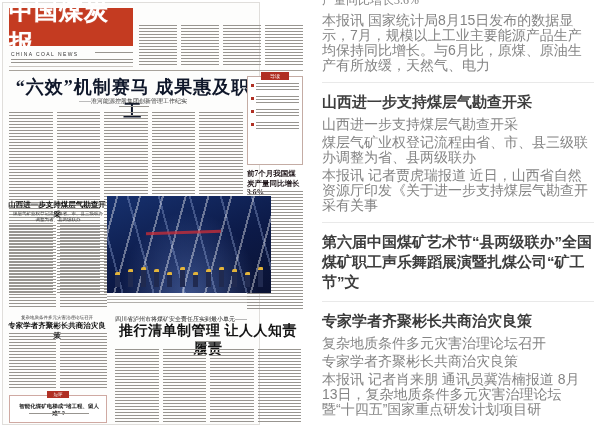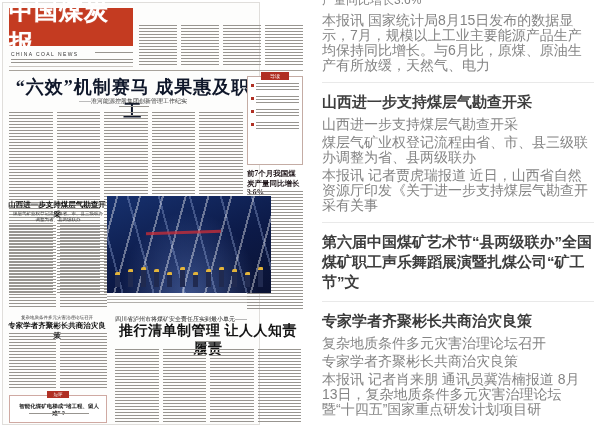--- a/index.html
+++ b/index.html
@@ -76,21 +76,21 @@
   .br-byline{left:192px;top:338px;width:26px;height:3px;}
   .br-cols{left:112px;top:346px;width:186px;height:75px;}
 
   .ft{background-image:repeating-linear-gradient(#989590 0,#989590 1px,transparent 1px,transparent 3px);}
   .cols{display:flex;gap:4px;}
   .cols i{position:static;display:block;flex:1;}
 
   
   .list{position:absolute;left:312px;top:0;width:288px;height:427px;overflow:hidden;
         padding:0 6px 0 10px;box-sizing:border-box;background:#fff;}
-  .clip{height:10px;overflow:hidden;margin:0;}
+  .clip{height:10px;overflow:hidden;margin:0;font-family:Liberation Serif, serif;}
   .clip p{margin:-9px 0 0;font-size:12px;color:#828282;line-height:18px;}
   .list .body{font-size:14px;color:#848484;line-height:15px;margin:3px 0;}
   .list .ttl{font-size:15px;font-weight:bold;color:#3d3d3d;line-height:20px;margin:2px 0 5px;cursor:pointer;}
   .list hr{border:none;border-top:1px solid #e9e9e9;margin:9px 0;}
 </style>
 </head>
 <body>
 
 <div class="stage">
 

